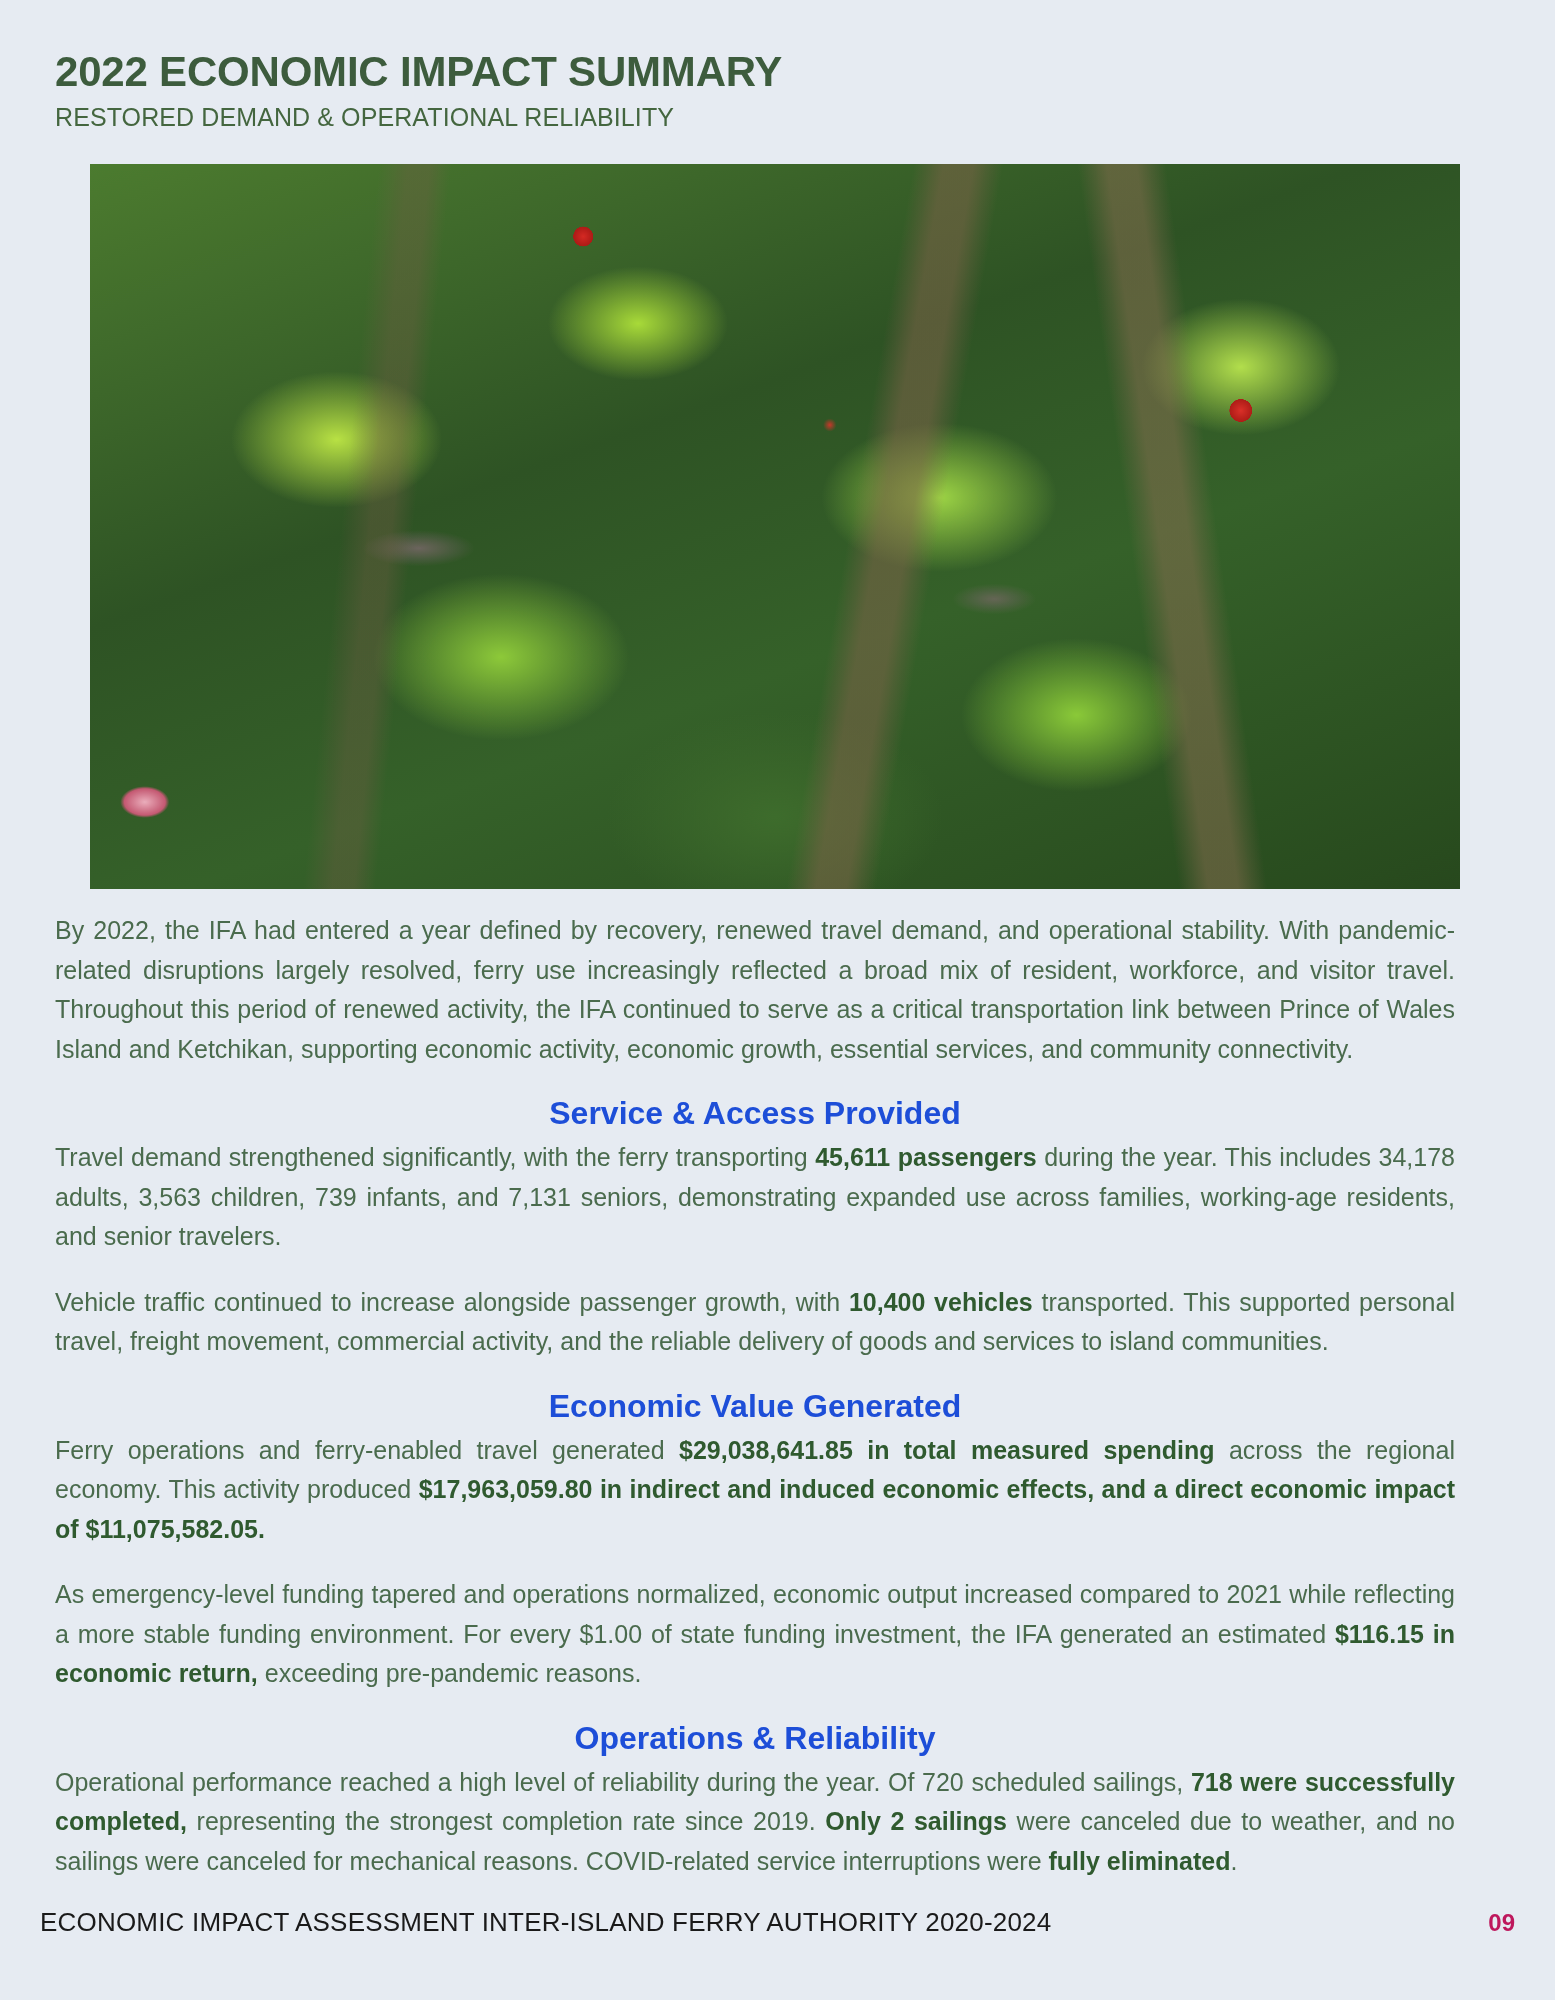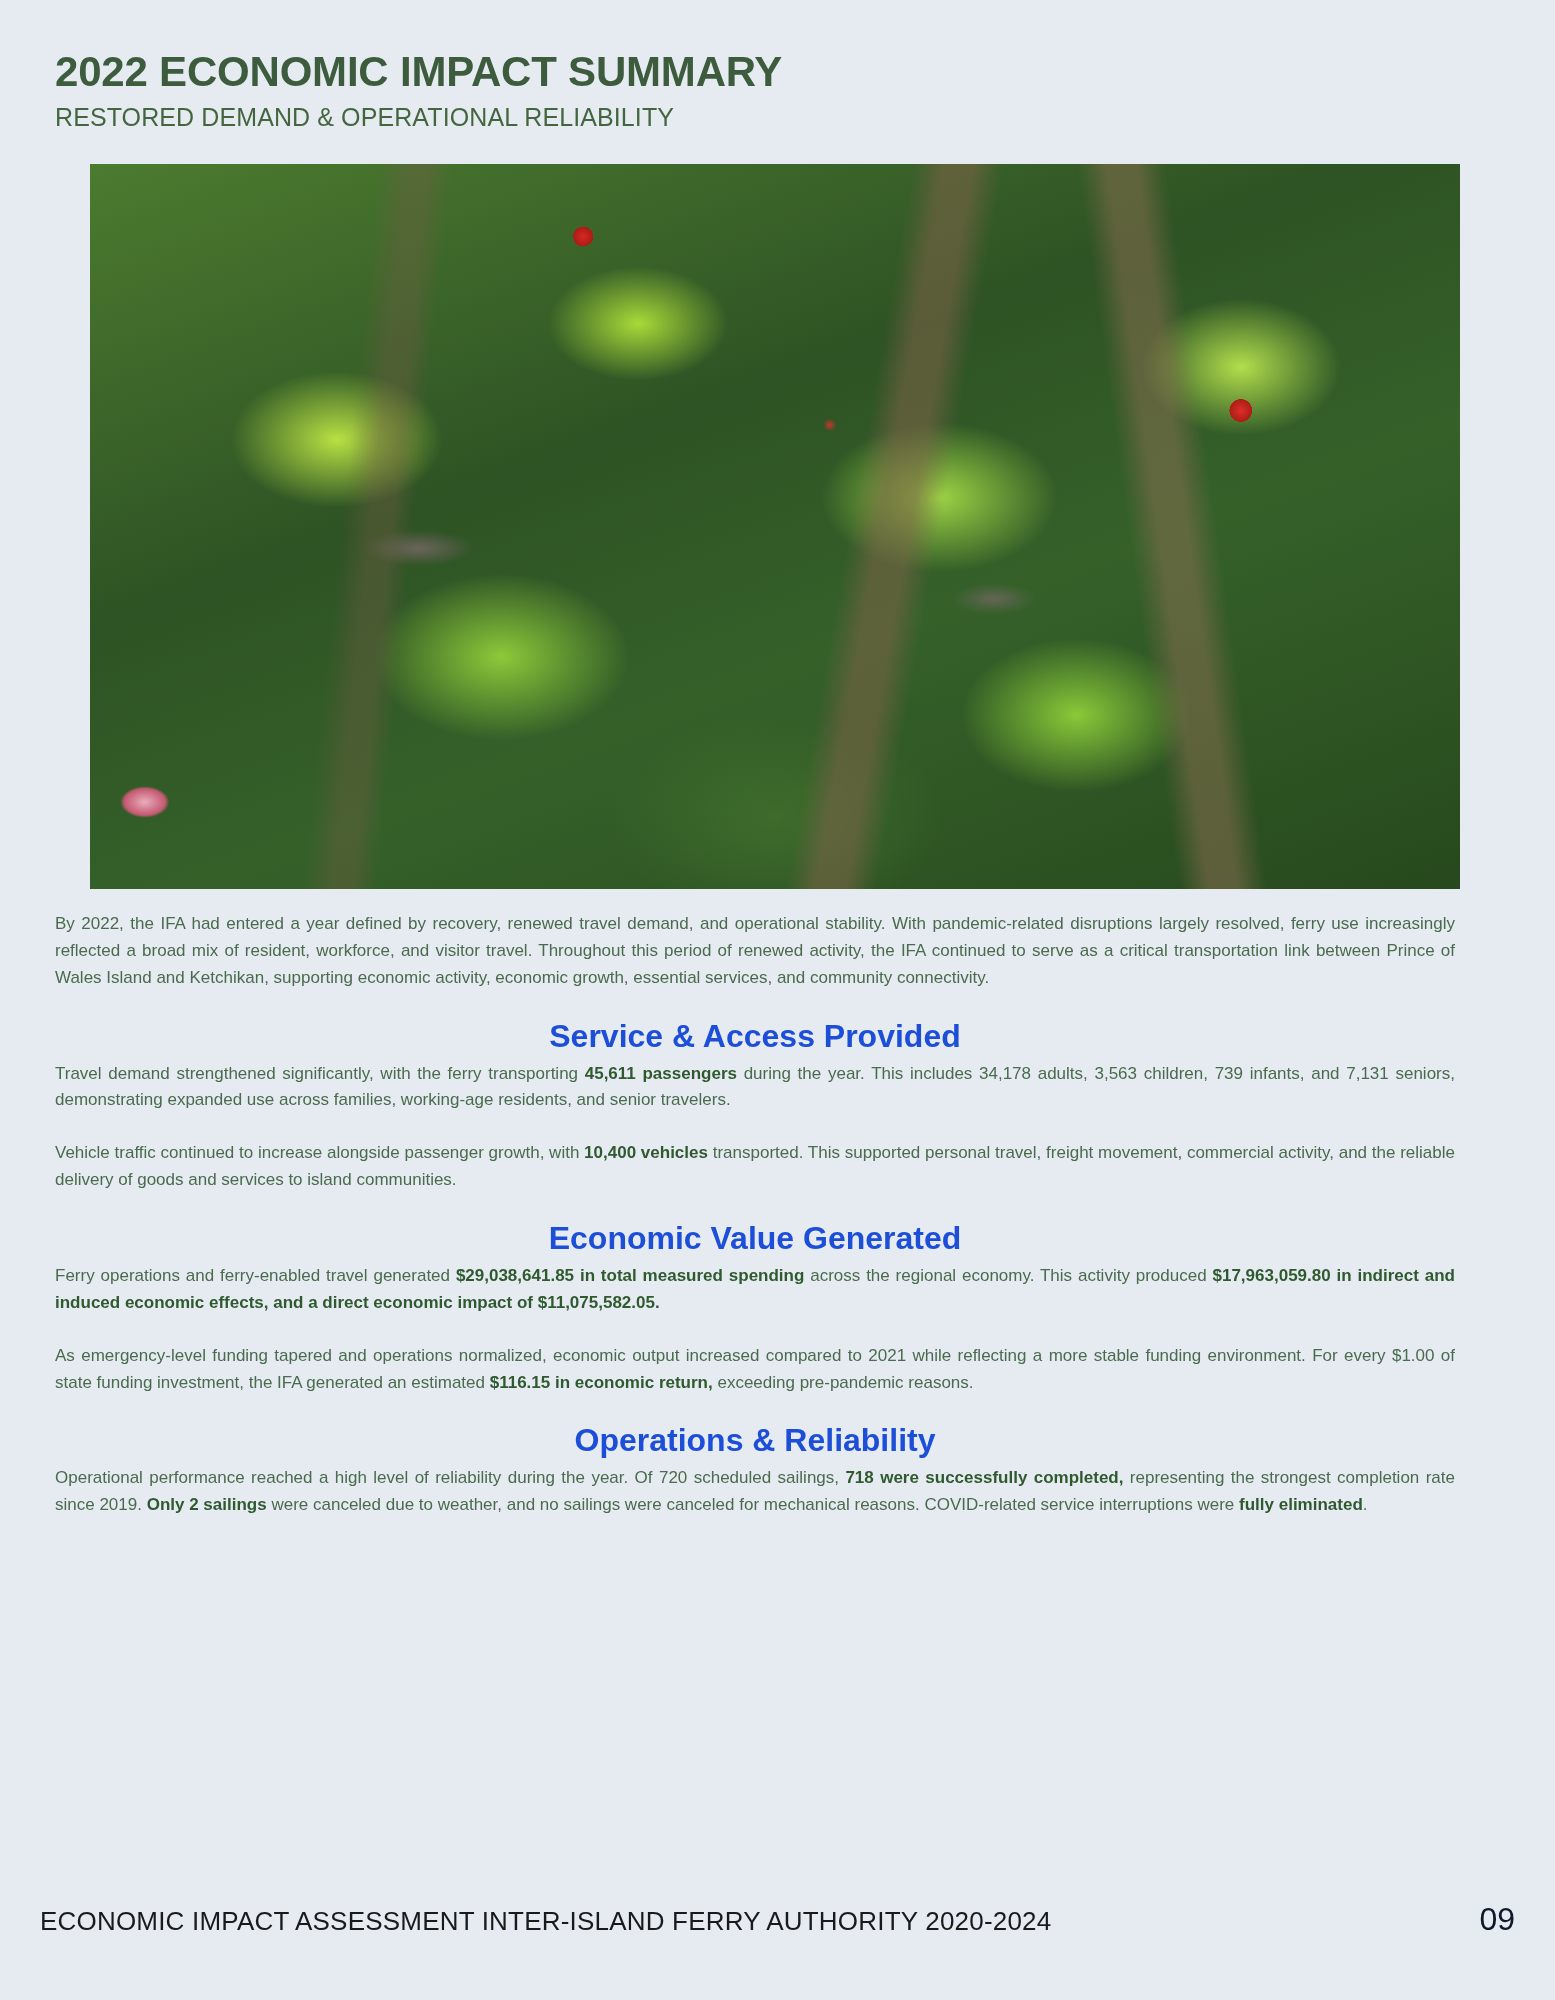--- a/index.html
+++ b/index.html
@@ -69,21 +69,21 @@
     content: "";
     position: absolute;
     inset: 0;
     background:
       linear-gradient(100deg, rgba(120,95,70,0.0) 55%, rgba(125,100,75,0.55) 57%, rgba(125,100,75,0.55) 59%, rgba(120,95,70,0) 61%),
       linear-gradient(82deg, rgba(130,105,80,0) 74%, rgba(140,112,85,0.5) 76%, rgba(140,112,85,0.5) 78%, rgba(130,105,80,0) 80%),
       linear-gradient(96deg, rgba(110,88,66,0) 20%, rgba(118,95,72,0.35) 22%, rgba(118,95,72,0.35) 23.5%, rgba(110,88,66,0) 25%);
   }
   .body-col { margin: 22px 0 0 55px; width: 1400px; }
   p.para {
-    font-size: 17px;
+    font-size: 25px;
     line-height: 1.58;
     color: #4a6b4d;
     text-align: justify;
     margin-bottom: 26px;
   }
   h2.sec {
     font-size: 32px;
     font-weight: bold;
     color: #1d4ed8;
     margin: 22px 0 6px 0;
@@ -98,23 +98,23 @@
     display: flex;
     align-items: baseline;
     justify-content: space-between;
   }
   .footer-text {
     font-size: 26px;
     color: #1a1a1a;
     letter-spacing: 0.2px;
   }
   .page-num {
-    font-size: 32px;
-    font-weight: normal;
-    color: #0f172a;
+    font-size: 24px;
+    font-weight: bold;
+    color: #be185d;
   }
 </style>
 </head>
 <body>
 
 <div class="page">
 
   <div class="header">
     <div class="doc-title">2022 ECONOMIC IMPACT SUMMARY</div>
     <div class="doc-subtitle">RESTORED DEMAND &amp; OPERATIONAL RELIABILITY</div>

